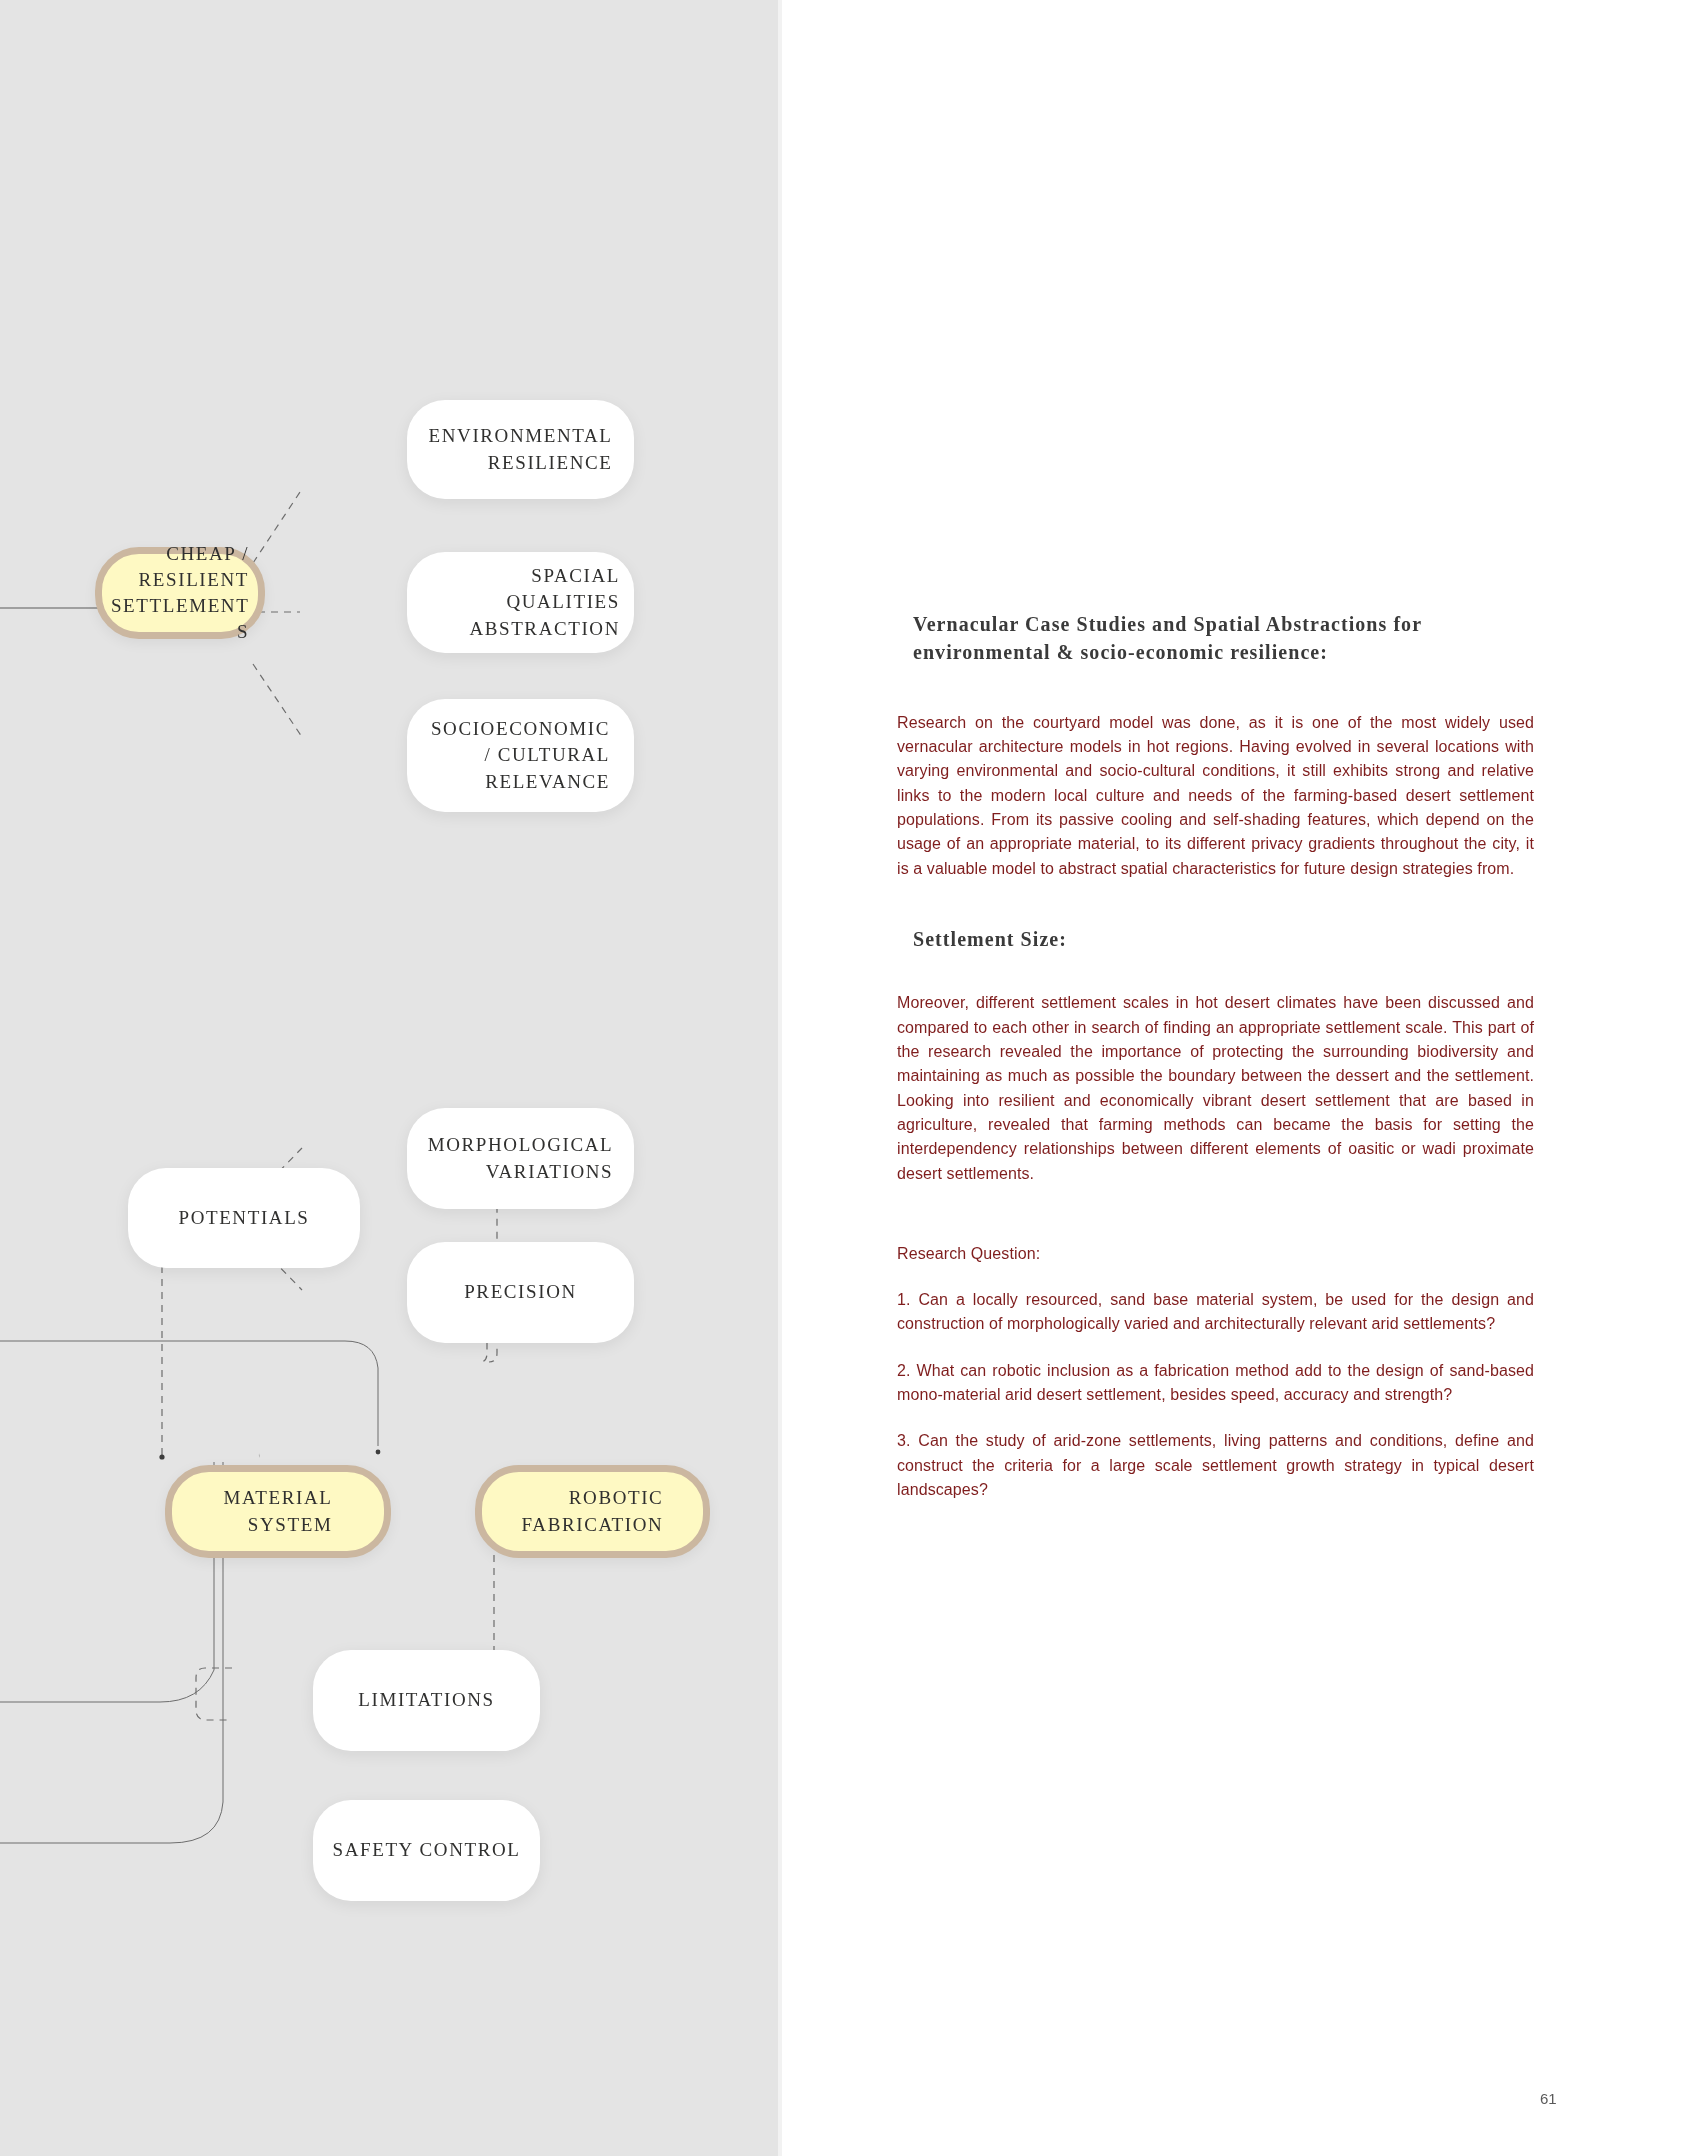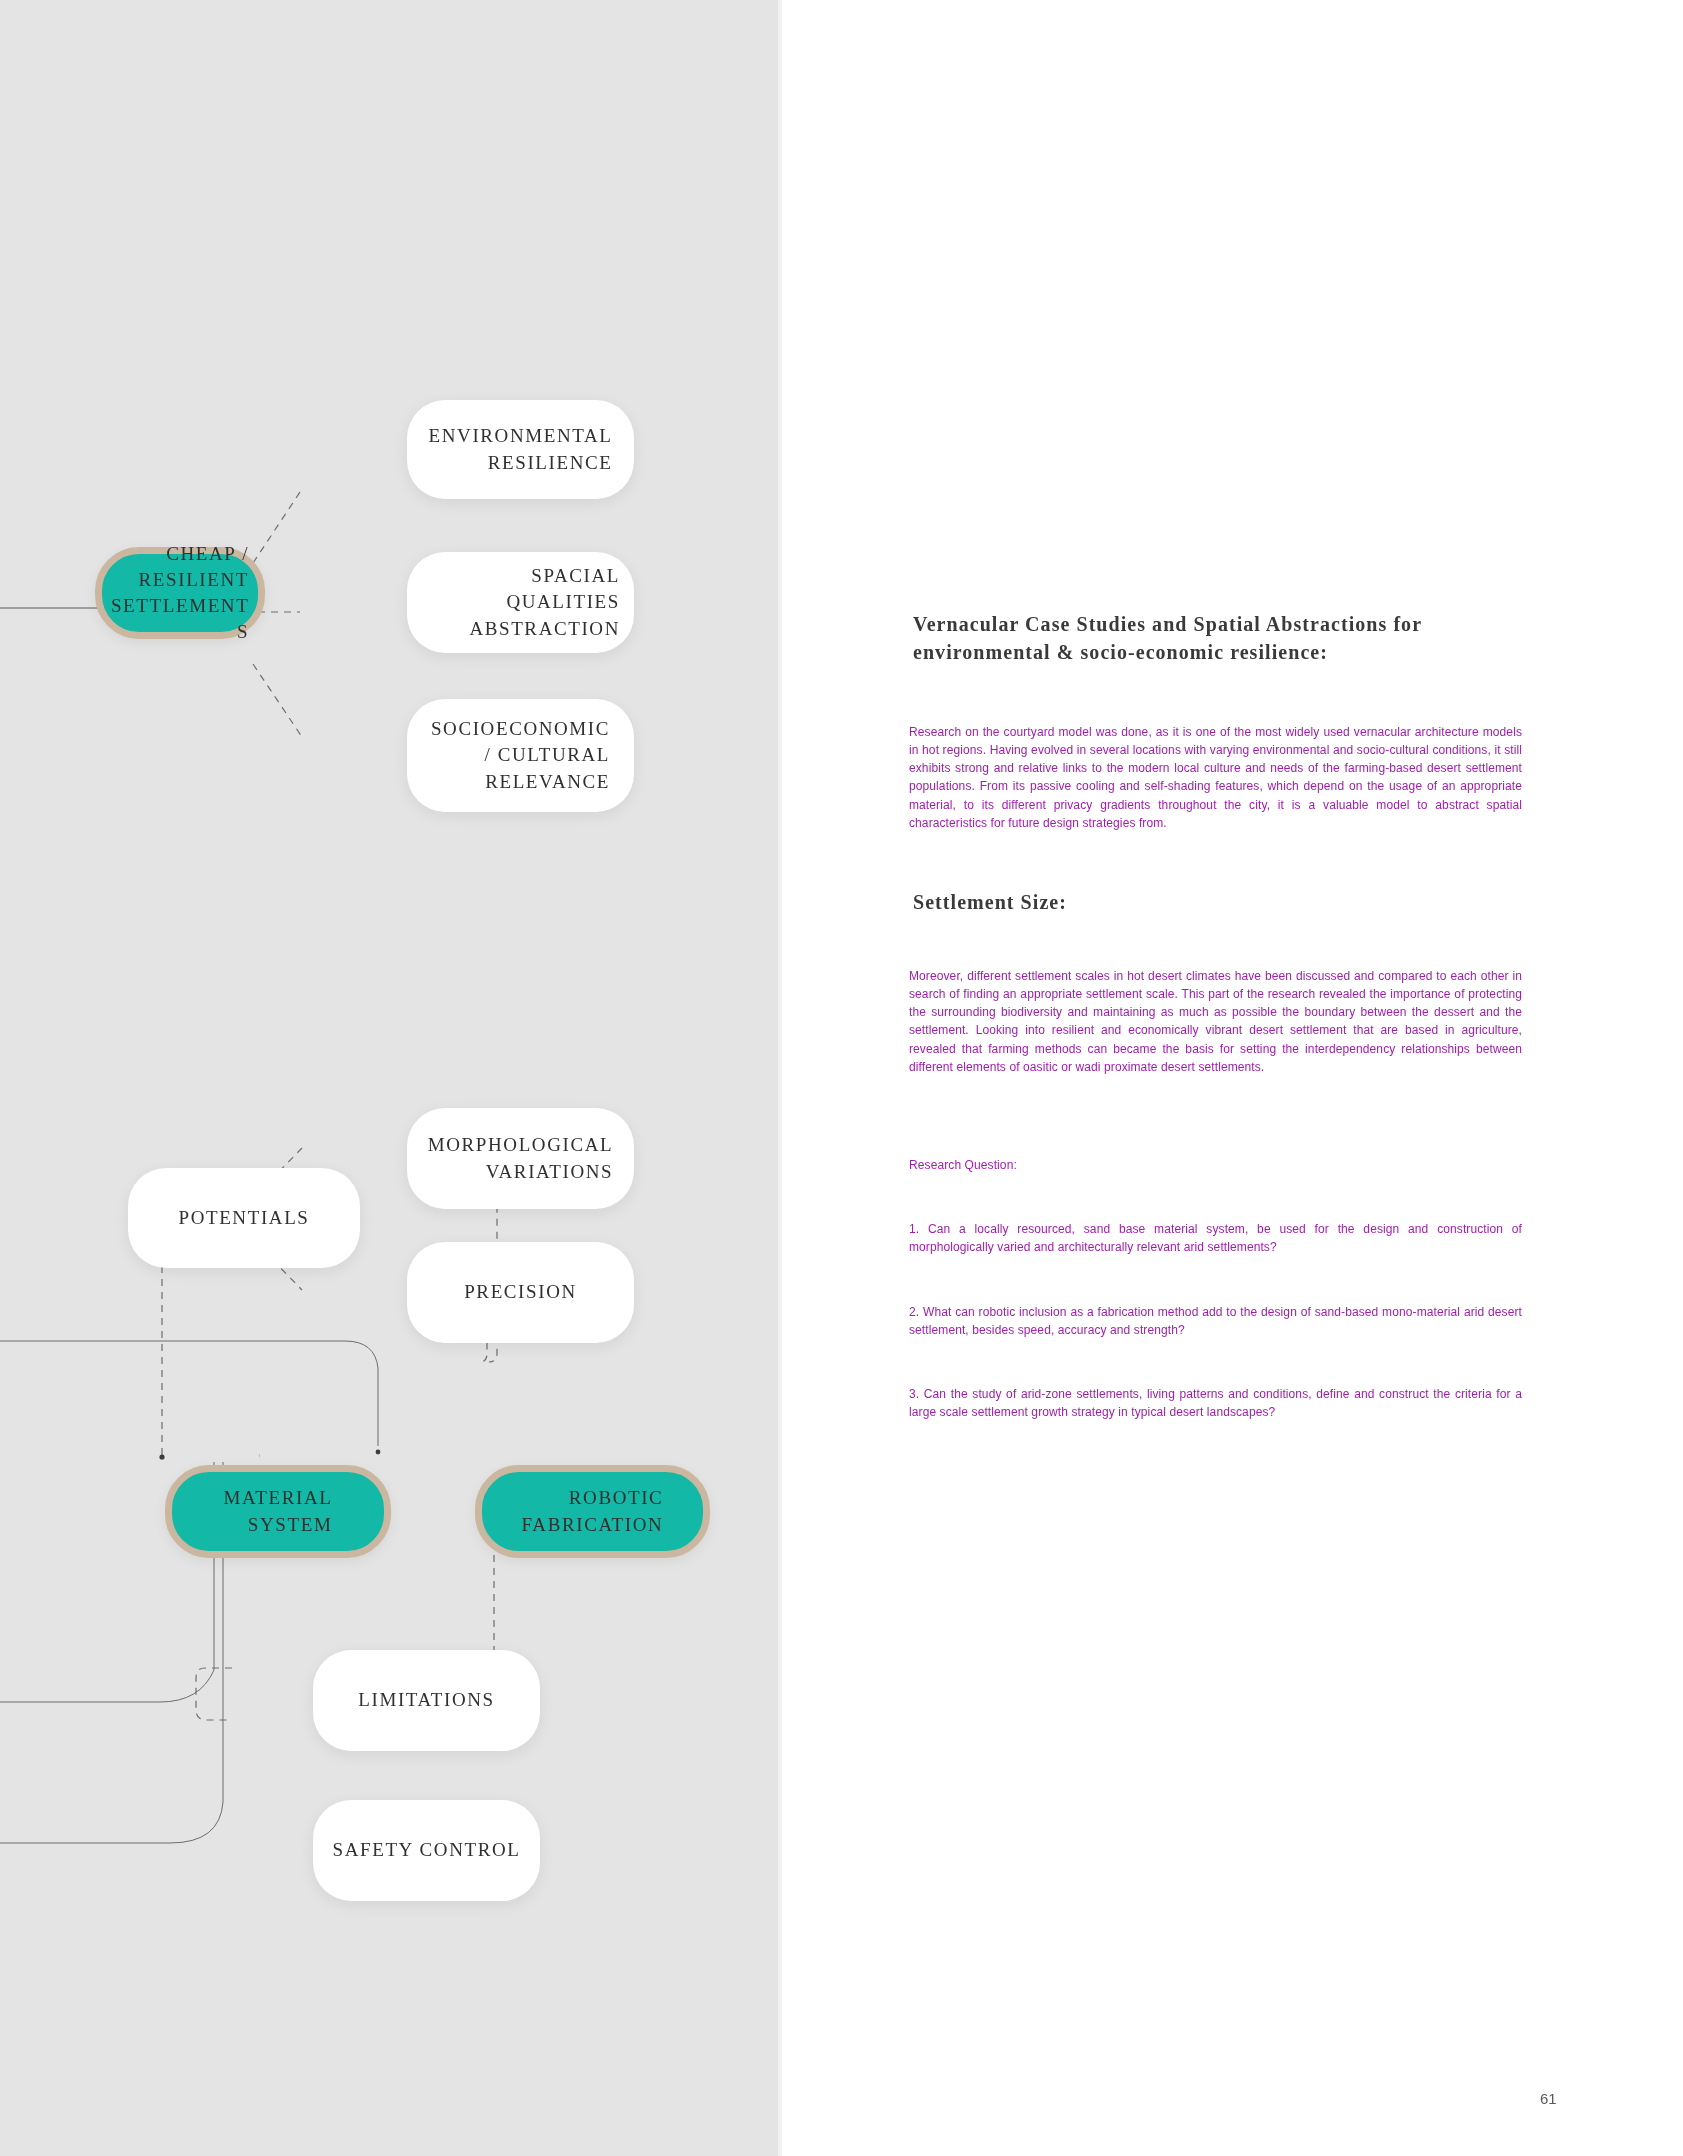--- a/index.html
+++ b/index.html
@@ -35,43 +35,43 @@
     color:#30302f;
     letter-spacing:1.6px;
     line-height:1.38;
     font-size:19px;
     white-space:pre-line;
     padding:0 14px;
   }
   .node.highlight{
     border:7px solid #cbb7a0;
     border-radius:44px;
-    background:#14b8a6;
+    background:#fef9c3;
     box-shadow:0 4px 14px rgba(0,0,0,0.06);
   }
 
   
   #text-column{
     position:absolute;left:897px;top:0;width:637px;height:2156px;
   }
   .sec-head{
     font-family:"Liberation Serif", serif;
     font-size:20px;
     color:#3a3a3a;
     letter-spacing:1.05px;
     line-height:1.42;
     margin:16px;
   }
   .body-par{
     font-family:"Liberation Sans", sans-serif;
-    font-size:12px;
-    color:#a21caf;
+    font-size:16px;
+    color:#7f1d1d;
     line-height:1.52;
     text-align:justify;
-    margin:12px;
+    margin:0;
     letter-spacing:0.1px;
   }
   .gap-lg{height:28px;}
   .gap-md{height:22px;}
   .gap-xl{height:56px;}
 
   #page-number{
     position:absolute;left:1540px;top:2047px;
     font-family:"Liberation Sans", sans-serif;
     font-size:15px;color:#5a5a5a;margin-top:43px;

